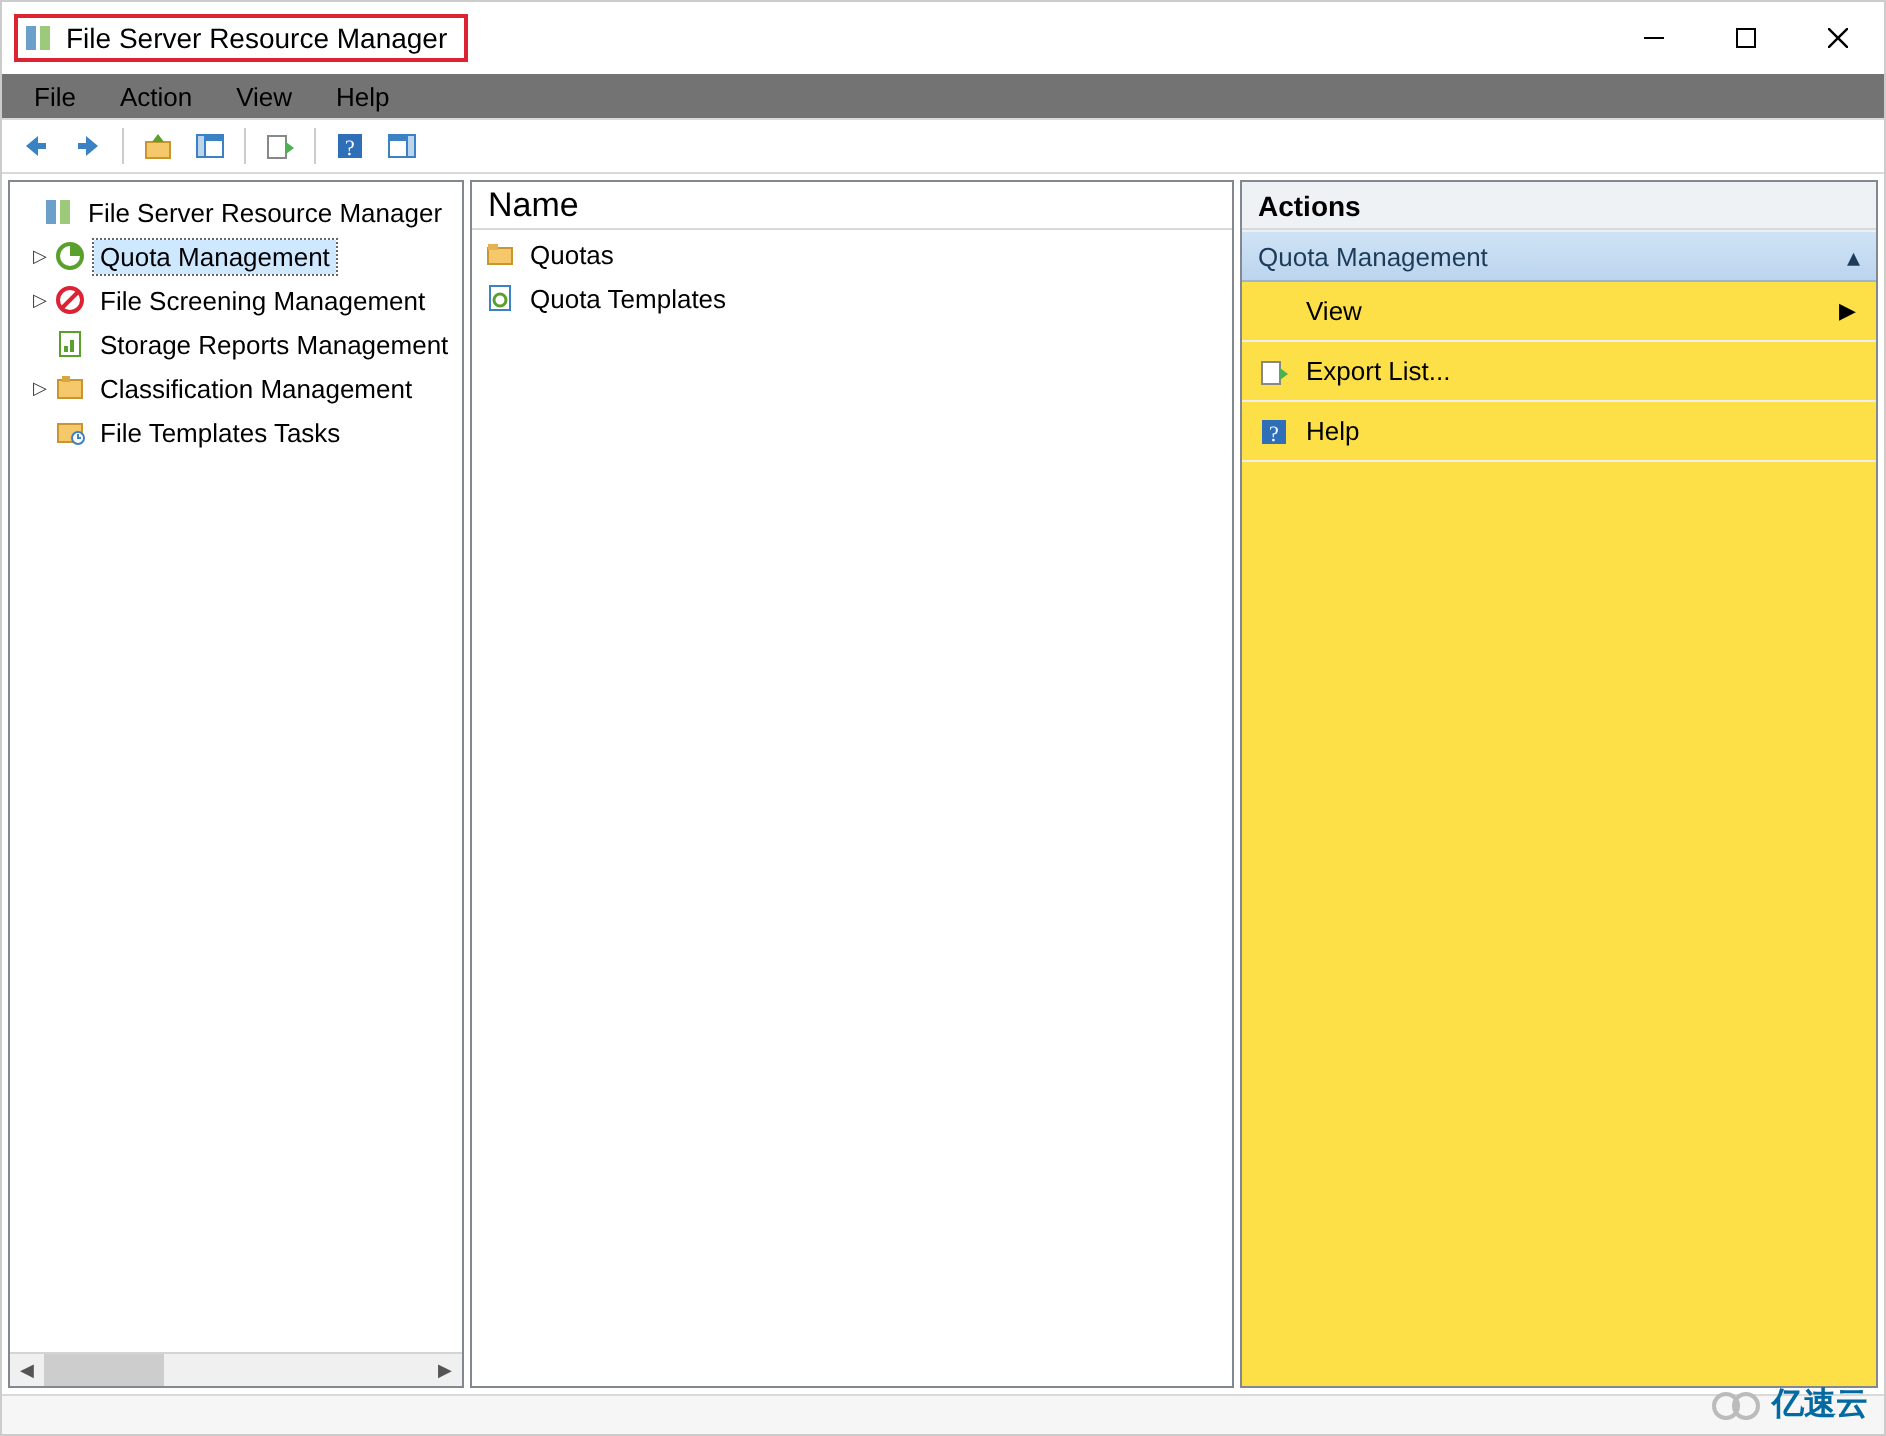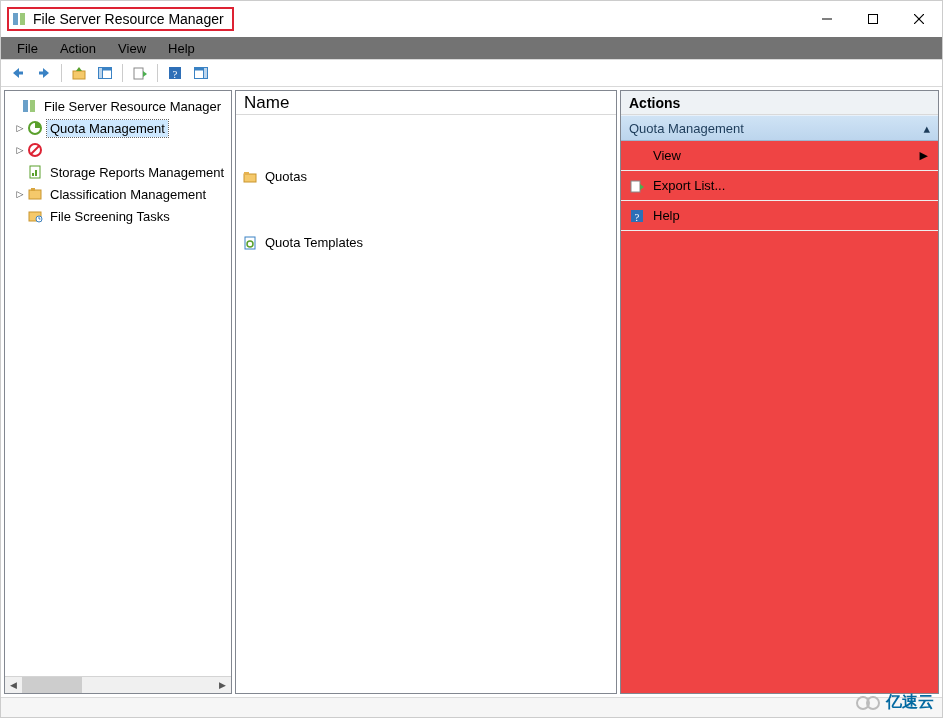--- a/index.html
+++ b/index.html
@@ -37,25 +37,25 @@
   .tree-twisty { width:14px; display:inline-flex; align-items:center; justify-content:center; color:#404040; font-size:9px; }
   .tree-icon { width:16px; height:16px; display:inline-flex; align-items:center; justify-content:center; margin-right:4px; }
   .tree-label { padding:1px 3px; }
   .indent-0 { padding-left:2px; }
   .indent-1 { padding-left:8px; }
 
   
   .list-pane { flex:1; border:1px solid #828790; margin:3px 0 3px 3px; background:#fff; display:flex; flex-direction:column; }
   .list-header { height:24px; border-bottom:1px solid #d9d9d9; display:flex; align-items:center; padding-left:8px; background:#fff; font-size:17px; }
   .list-body { flex:1; padding:4px 4px; }
-  .list-row { display:flex; align-items:flex-end; height:22px; padding:0 2px;margin-top:44px; }
+  .list-row { display:flex; align-items:flex-start; height:22px; padding:0 2px; }
   .list-row .list-label { padding:1px 3px; }
 
   
-  .actions-pane { width:319px; border:1px solid #828790; margin:3px 3px 3px 3px; background:#ef4444; display:flex; flex-direction:column; }
+  .actions-pane { width:319px; border:1px solid #828790; margin:3px 3px 3px 3px; background:#fde047; display:flex; flex-direction:column; }
   .actions-title { height:24px; background:#eef2f5; border-bottom:1px solid #d9d9d9; font-weight:bold; font-size:14px; display:flex; align-items:center; padding:0 8px; }
   .actions-section { height:26px; display:flex; align-items:center; justify-content:space-between; padding:0 8px; background:linear-gradient(#cfe3f5,#bcd5ed); border-bottom:1px solid #9cb6ce; border-top:1px solid #e8f1fa; color:#1d3c5a; }
   .actions-item { height:30px; display:flex; align-items:center; padding:0 10px 0 32px; gap:8px; border-bottom:1px solid #eee; position:relative; }
   .actions-item .a-icon { position:absolute; left:8px; width:16px; height:16px; display:flex; align-items:center; justify-content:center; }
   .actions-item .a-arrow { margin-left:auto; font-size:11px; }
 
   
   .statusbar { height:20px; border-top:1px solid #d9d9d9; background:#f6f6f6; }
 
   
@@ -184,20 +184,21 @@
         </div>
 
         <div class="tree-row indent-1">
           <span class="tree-twisty">▷</span>
           <span class="tree-icon">
             <svg width="16" height="16">
                 <circle cx="8" cy="8" r="6" fill="#fff" stroke="#d23" stroke-width="2"></circle>
                 <line x1="4" y1="12" x2="12" y2="4" stroke="#d23" stroke-width="2"></line>
               </svg>
           </span>
+          <span class="tree-label">File Screening Management</span>
         </div>
 
         <div class="tree-row indent-1">
           <span class="tree-twisty"></span>
           <span class="tree-icon">
             <svg width="16" height="16">
                 <rect x="3" y="2" width="10" height="12" fill="#fff" stroke="#5aa02c"></rect>
                 <rect x="5" y="9" width="2" height="3" fill="#5aa02c"></rect>
                 <rect x="8" y="6" width="2" height="6" fill="#5aa02c"></rect>
               </svg>
@@ -218,21 +219,21 @@
 
         <div class="tree-row indent-1">
           <span class="tree-twisty"></span>
           <span class="tree-icon">
             <svg width="16" height="16">
                 <rect x="2" y="4" width="12" height="9" fill="#f5c96b" stroke="#c9952f"></rect>
                 <circle cx="12" cy="11" r="3" fill="#fff" stroke="#3a82c4"></circle>
                 <polyline points="12,9 12,11 13.5,11" fill="none" stroke="#3a82c4"></polyline>
               </svg>
           </span>
-          <span class="tree-label">File Screening Tasks</span>
+          <span class="tree-label">File Templates Tasks</span>
         </div>
       </div>
       <div class="tree-scrollbar">
         <div class="sb-btn">◀</div>
         <div class="sb-track">
             <div class="sb-thumb"></div>
           </div>
         <div class="sb-btn">▶</div>
       </div>
     </div>

